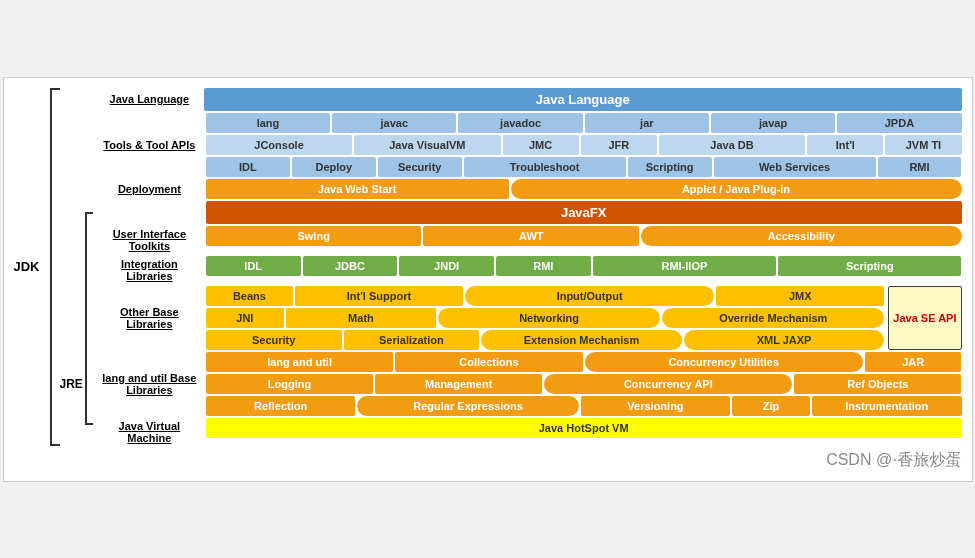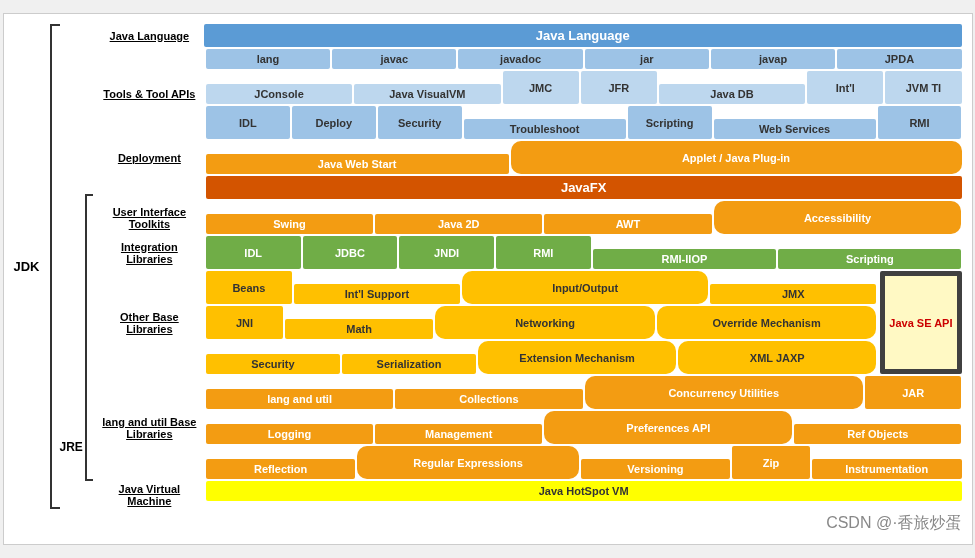--- a/index.html
+++ b/index.html
@@ -63,37 +63,37 @@
       display: flex;
       align-items: center;
       justify-content: center;
       font-size: 11px;
       font-weight: bold;
       text-align: center;
       padding: 4px 3px;
       border-radius: 2px;
     }
     .cell.flex1 { flex: 1; }
-    .cell.flex2 { flex: 2; margin-top: 13px; }
+    .cell.flex2 { flex: 2; }
     .cell.flex3 { flex: 3; border-radius: 10px; }
     .cell.full { flex: 1; width: 100%; }
 
     
     .c-blue { background-color: #5b9bd5; color: white; }
     .c-light-blue { background-color: #9dc3e6; color: #333; }
     .c-lighter-blue { background-color: #bdd7ee; color: #333; }
     .c-orange { background-color: #e67e22; color: white; }
     .c-orange2 { background-color: #f39c12; color: white; }
     .c-dark-orange { background-color: #d35400; color: white; }
     .c-green { background-color: #70ad47; color: white; }
     .c-yellow { background-color: #ffc000; color: #333; }
     .c-yellow2 { background-color: #ffff00; color: #333; }
 
     .java-se-api {
-      border: 5px solid #404040;
+      border: 1px solid #404040;
       background: #fff9c4;
       color: #c00;
       font-size: 11px;
       font-weight: bold;
       text-align: center;
       padding: 4px;
       min-width: 60px;
       display: flex;
       align-items: center;
       justify-content: center;
@@ -189,21 +189,20 @@
             <div class="cell full c-dark-orange" style="font-size:13px;">JavaFX</div>
           </div>
         </div>
       </div>
 
       <div class="row-wrapper">
         <div class="row-label">User Interface Toolkits</div>
         <div class="row-cells">
           <div class="cell-row">
             <div class="cell flex2 c-orange2">Swing</div>
-            <div class="cell flex2 c-orange2">Java 2D</div>
             <div class="cell flex2 c-orange2">AWT</div>
             <div class="cell flex3 c-orange2">Accessibility</div>
           </div>
         </div>
       </div>
 
       <div class="row-wrapper">
         <div class="row-label">Integration Libraries</div>
         <div class="row-cells">
           <div class="cell-row">
@@ -249,21 +248,21 @@
         <div class="row-cells">
           <div class="cell-row">
             <div class="cell flex2 c-orange2">lang and util</div>
             <div class="cell flex2 c-orange2">Collections</div>
             <div class="cell flex3 c-orange2">Concurrency Utilities</div>
             <div class="cell flex1 c-orange2">JAR</div>
           </div>
           <div class="cell-row">
             <div class="cell flex2 c-orange2">Logging</div>
             <div class="cell flex2 c-orange2">Management</div>
-            <div class="cell flex3 c-orange2">Preferences API</div>
+            <div class="cell flex3 c-orange2">Concurrency API</div>
             <div class="cell flex2 c-orange2">Ref Objects</div>
           </div>
           <div class="cell-row">
             <div class="cell flex2 c-orange2">Reflection</div>
             <div class="cell flex3 c-orange2">Regular Expressions</div>
             <div class="cell flex2 c-orange2">Versioning</div>
             <div class="cell flex1 c-orange2">Zip</div>
             <div class="cell flex2 c-orange2">Instrumentation</div>
           </div>
         </div>

